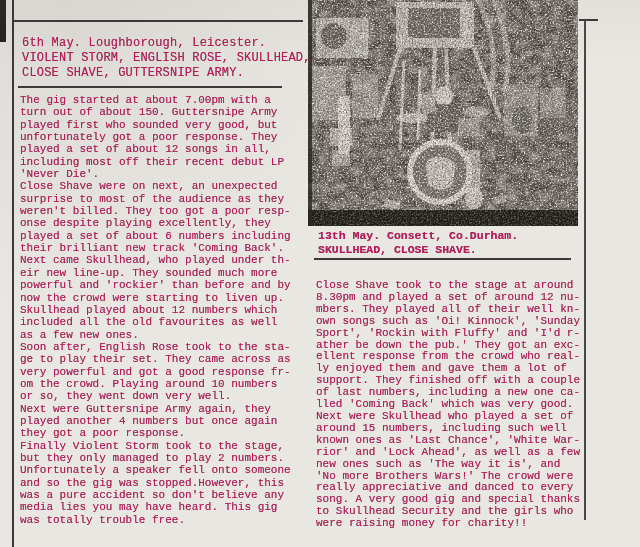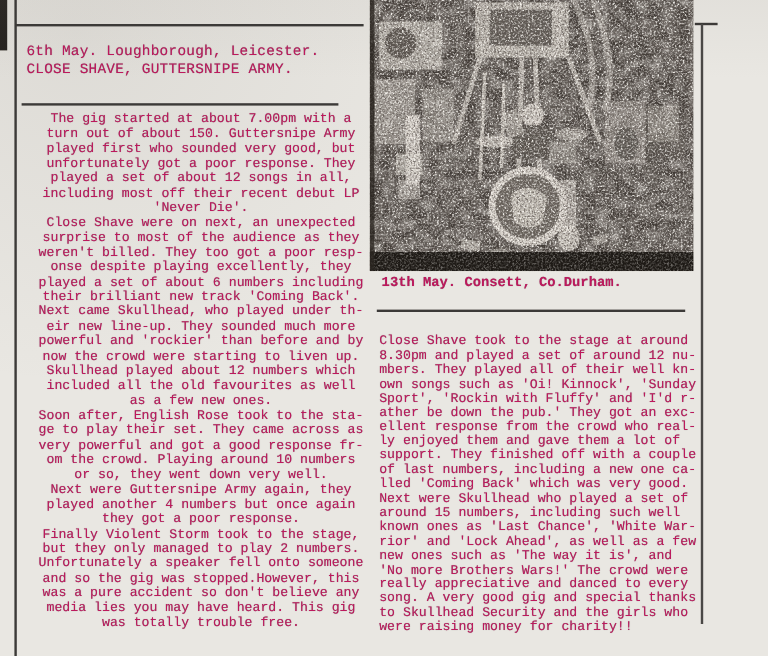--- a/index.html
+++ b/index.html
@@ -30,21 +30,20 @@
 
   .left-header{
     position:absolute;left:22px;top:36px;width:290px;
     font-size:12px;line-height:15px;letter-spacing:0.2px;
     white-space:pre;
   }
   .left-body{
     position:absolute;left:20px;top:94px;width:295px;
     font-size:11px;line-height:12.35px;
     white-space:pre;
-    text-align:center;
   }
   .right-caption{
     position:absolute;left:318px;top:229px;width:270px;
     font-size:11.5px;line-height:13.5px;
     white-space:pre;
     font-weight:bold;
   }
   .right-body{
     position:absolute;left:316px;top:280px;width:270px;
     font-size:11px;line-height:11.9px;
@@ -66,21 +65,21 @@
 <div class="scan-wash"></div>
 
 <div class="rule rule-v-left"></div>
 <div class="rule rule-h-top"></div>
 <div class="rule tick-right-top"></div>
 <div class="rule rule-v-right"></div>
 <div class="rule rule-under-header"></div>
 <div class="rule rule-under-caption"></div>
 <div class="photo-left-sliver"></div>
 
-<div class="left-header ink"><div class="tline">6th May. Loughborough, Leicester.</div><div class="tline">CLOSE SHAVE, GUTTERSNIPE ARMY.</div></div>
+<div class="left-header ink"><div class="tline">6th May. Loughborough, Leicester.</div><div class="tline">VIOLENT STORM, ENGLISH ROSE, SKULLHEAD,</div><div class="tline">CLOSE SHAVE, GUTTERSNIPE ARMY.</div></div>
 
 <div class="left-body ink"><div class="tline">The gig started at about 7.00pm with a</div><div class="tline">turn out of about 150. Guttersnipe Army</div><div class="tline">played first who sounded very good, but</div><div class="tline">unfortunately got a poor response. They</div><div class="tline">played a set of about 12 songs in all,</div><div class="tline">including most off their recent debut LP</div><div class="tline">'Never Die'.</div><div class="tline">Close Shave were on next, an unexpected</div><div class="tline">surprise to most of the audience as they</div><div class="tline">weren't billed. They too got a poor resp-</div><div class="tline">onse despite playing excellently, they</div><div class="tline">played a set of about 6 numbers including</div><div class="tline">their brilliant new track 'Coming Back'.</div><div class="tline">Next came Skullhead, who played under th-</div><div class="tline">eir new line-up. They sounded much more</div><div class="tline">powerful and 'rockier' than before and by</div><div class="tline">now the crowd were starting to liven up.</div><div class="tline">Skullhead played about 12 numbers which</div><div class="tline">included all the old favourites as well</div><div class="tline">as a few new ones.</div><div class="tline">Soon after, English Rose took to the sta-</div><div class="tline">ge to play their set. They came across as</div><div class="tline">very powerful and got a good response fr-</div><div class="tline">om the crowd. Playing around 10 numbers</div><div class="tline">or so, they went down very well.</div><div class="tline">Next were Guttersnipe Army again, they</div><div class="tline">played another 4 numbers but once again</div><div class="tline">they got a poor response.</div><div class="tline">Finally Violent Storm took to the stage,</div><div class="tline">but they only managed to play 2 numbers.</div><div class="tline">Unfortunately a speaker fell onto someone</div><div class="tline">and so the gig was stopped.However, this</div><div class="tline">was a pure accident so don't believe any</div><div class="tline">media lies you may have heard. This gig</div><div class="tline">was totally trouble free.</div></div>
 
 <div class="photo" aria-label="Photocopied halftone photo of a band playing live on a stage with banners and a drum kit">
   <svg width="270" height="226" viewBox="0 0 270 226" xmlns="http://www.w3.org/2000/svg">
     <defs>
       <filter id="whiteSpeck" x="0" y="0" width="100%" height="100%">
         <feTurbulence type="fractalNoise" baseFrequency="0.62" numOctaves="2" seed="7" result="n"></feTurbulence>
         <feColorMatrix in="n" type="matrix" values="0 0 0 0 1  0 0 0 0 0.98  0 0 0 0 0.94  1.6 1.6 1.6 0 -2.2"></feColorMatrix>
       </filter>
@@ -142,15 +141,15 @@
     <rect x="0" y="0" width="270" height="226" filter="url(#whiteSpeck)" opacity="0.9"></rect>
     <rect x="0" y="0" width="270" height="226" filter="url(#blackSpeck)" opacity="0.8"></rect>
 
     <rect x="0" y="210" width="270" height="16" fill="#1e1a16"></rect>
     <rect x="0" y="210" width="270" height="16" filter="url(#whiteSpeck)" opacity="0.35"></rect>
 
     <rect x="0" y="0" width="4" height="226" fill="#2a2520" opacity="0.8"></rect>
   </svg>
 </div>
 
-<div class="right-caption ink"><div class="tline">13th May. Consett, Co.Durham.</div></div>
+<div class="right-caption ink"><div class="tline">13th May. Consett, Co.Durham.</div><div class="tline">SKULLHEAD, CLOSE SHAVE.</div></div>
 
 <div class="right-body ink"><div class="tline">Close Shave took to the stage at around</div><div class="tline">8.30pm and played a set of around 12 nu-</div><div class="tline">mbers. They played all of their well kn-</div><div class="tline">own songs such as 'Oi! Kinnock', 'Sunday</div><div class="tline">Sport', 'Rockin with Fluffy' and 'I'd r-</div><div class="tline">ather be down the pub.' They got an exc-</div><div class="tline">ellent response from the crowd who real-</div><div class="tline">ly enjoyed them and gave them a lot of</div><div class="tline">support. They finished off with a couple</div><div class="tline">of last numbers, including a new one ca-</div><div class="tline">lled 'Coming Back' which was very good.</div><div class="tline">Next were Skullhead who played a set of</div><div class="tline">around 15 numbers, including such well</div><div class="tline">known ones as 'Last Chance', 'White War-</div><div class="tline">rior' and 'Lock Ahead', as well as a few</div><div class="tline">new ones such as 'The way it is', and</div><div class="tline">'No more Brothers Wars!' The crowd were</div><div class="tline">really appreciative and danced to every</div><div class="tline">song. A very good gig and special thanks</div><div class="tline">to Skullhead Security and the girls who</div><div class="tline">were raising money for charity!!</div></div>
 
 </body></html>

